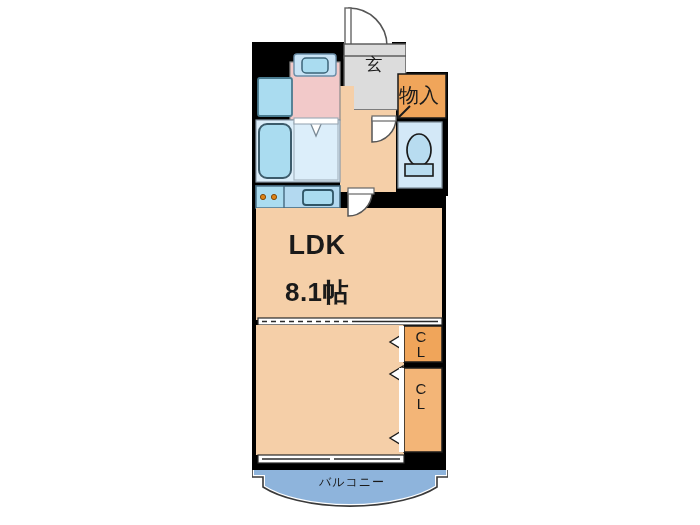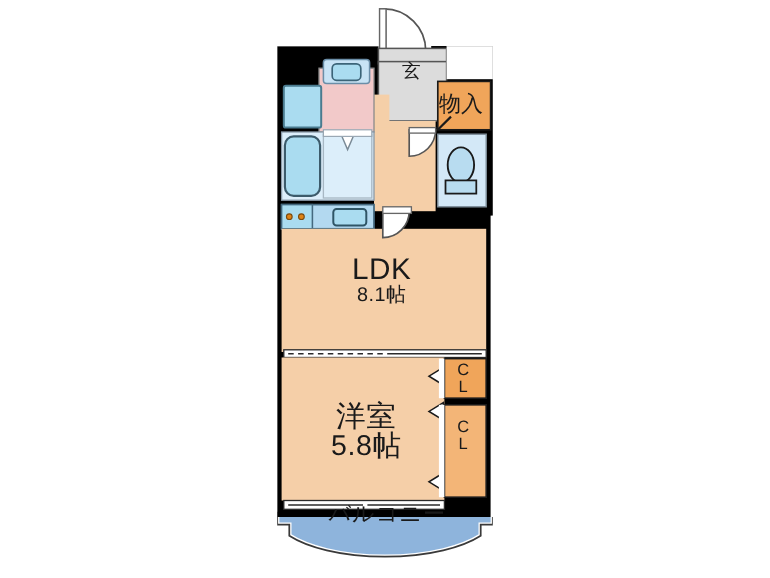--- a/index.html
+++ b/index.html
@@ -30,28 +30,28 @@
   .room-label {
     position: absolute;
     text-align: center;
     color: #1a1a1a;
     font-family: "Liberation Sans", "DejaVu Sans", sans-serif;
     line-height: 1.05;
     white-space: nowrap;
     user-select: none;
   }
   .lbl-ldk {
-    left: 272px;
+    left: 242px;
     top: 231px;
     width: 150px;
     font-size: 27px;
-    font-weight: 400;
+    font-weight: 700;
     letter-spacing: 0.5px;
   }
-  .lbl-ldk .sub { font-size: 18px; display: block; }
+  .lbl-ldk .sub { font-size: 26px; display: block; margin-top: 20px; }
   .lbl-washitsu {
     left: 262px;
     top: 364px;
     width: 142px;
     font-size: 27px;
     font-weight: 400;
     letter-spacing: 0.5px;
   }
   .lbl-washitsu .sub { font-size: 26px; display: block; }
   .lbl-genkan {
@@ -76,23 +76,23 @@
   }
   .lbl-cl-bottom {
     left: 409px;
     top: 381px;
     width: 24px;
     font-size: 15px;
     line-height: 1.0;
   }
   .lbl-balcony {
     left: 277px;
-    top: 458px;
+    top: 476px;
     width: 150px;
-    font-size: 20px;
+    font-size: 12px;
     letter-spacing: 1px;
   }
 </style>
 </head>
 <body>
 
 <div id="plan-root">
 
   <svg id="plan-svg" viewBox="0 0 700 525">
 
@@ -220,24 +220,20 @@
       <rect x="446" y="196" width="4" height="274" fill="#ffffff"></rect>
     </g>
 
   </svg>
 
   <div class="room-label lbl-ldk">
     <span>LDK</span>
     <span class="sub">8.1帖</span>
   </div>
 
-  <div class="room-label lbl-washitsu">
-    <span>洋室</span>
-    <span class="sub">5.8帖</span>
-  </div>
 
   <div class="room-label lbl-genkan">玄</div>
 
   <div class="room-label lbl-monoire">物入</div>
 
   <div class="room-label lbl-cl-top">
     <span>C</span><br>
     <span>L</span>
   </div>
 

